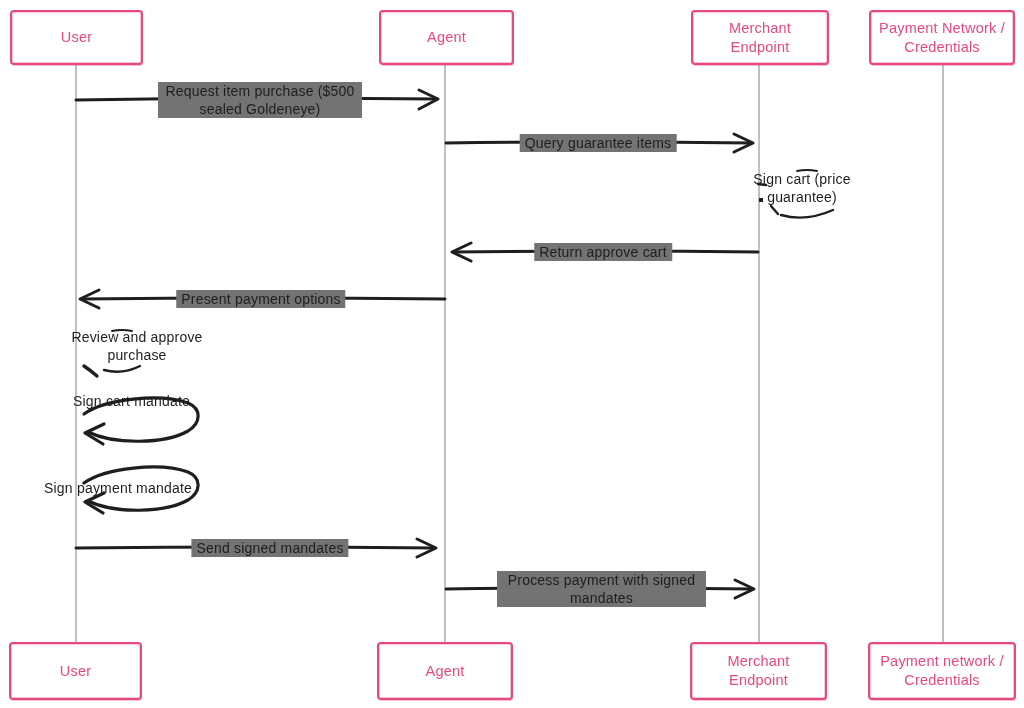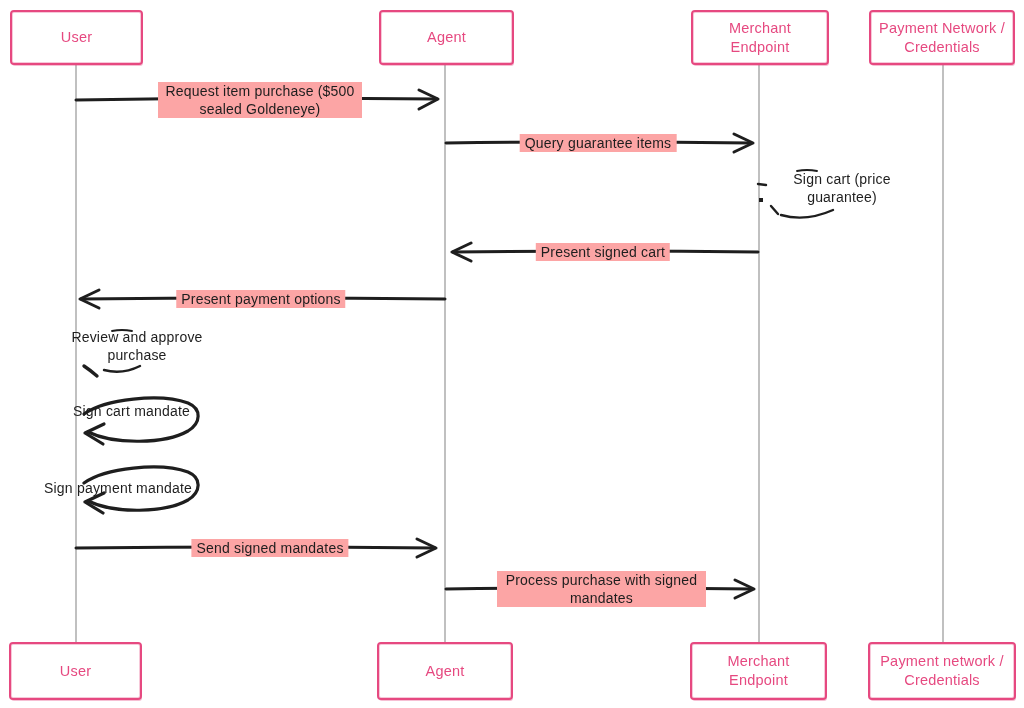--- a/index.html
+++ b/index.html
@@ -27,21 +27,21 @@
     padding:2px 6px;
     box-sizing:border-box;
   }
   .msg{
     position:absolute;
     font-size:14px;
     line-height:18px;
     letter-spacing:.2px;
     text-align:center;
     white-space:nowrap;
-    background:#fca5a5;
+    background:#737373;
     padding:0 5px;
   }
   .msg.centered{transform:translateX(-50%);}
   .msg.wrap{white-space:normal;padding:0 2px;}
   .msg.plain{background:transparent;padding:0;}
 </style>
 </head>
 <body>
 
 <div id="canvas">
@@ -110,35 +110,35 @@
         <path d="M446 589 Q 600 587 752 589"></path>
         <path d="M735 580 L754 589 L735 598"></path>
       </g>
     </g>
   </svg>
 
   <div class="msg wrap" style="left:158px;top:82px;width:200px;">Request item purchase ($500 sealed Goldeneye)</div>
 
   <div class="msg centered" style="left:598px;top:134px;">Query guarantee items</div>
 
-  <div class="msg wrap plain" style="left:784px;top:170px;width:116px;">Sign cart (price guarantee)</div>
+  <div class="msg wrap plain" style="left:744px;top:170px;width:116px;">Sign cart (price guarantee)</div>
 
-  <div class="msg centered" style="left:603px;top:243px;">Present signed cart</div>
+  <div class="msg centered" style="left:603px;top:243px;">Return approve cart</div>
 
   <div class="msg wrap plain" style="left:68px;top:328px;width:138px;">Review and approve purchase</div>
 
   <div class="msg centered" style="left:261px;top:290px;">Present payment options</div>
 
-  <div class="msg plain" style="left:73px;top:402px;">Sign cart mandate</div>
+  <div class="msg plain" style="left:73px;top:392px;">Sign cart mandate</div>
 
   <div class="msg plain" style="left:44px;top:479px;">Sign payment mandate</div>
 
   <div class="msg centered" style="left:270px;top:539px;">Send signed mandates</div>
 
-  <div class="msg wrap" style="left:497px;top:571px;width:205px;">Process purchase with signed mandates</div>
+  <div class="msg wrap" style="left:497px;top:571px;width:205px;">Process payment with signed mandates</div>
 
   <div class="actor" style="left:10px;top:10px;width:133px;height:55px;">User</div>
   <div class="actor" style="left:379px;top:10px;width:135px;height:55px;">Agent</div>
   <div class="actor" style="left:691px;top:10px;width:138px;height:55px;">Merchant Endpoint</div>
   <div class="actor" style="left:869px;top:10px;width:146px;height:55px;">Payment Network / Credentials</div>
 
   <div class="actor" style="left:9px;top:642px;width:133px;height:58px;">User</div>
   <div class="actor" style="left:377px;top:642px;width:136px;height:58px;">Agent</div>
   <div class="actor" style="left:690px;top:642px;width:137px;height:58px;">Merchant Endpoint</div>
   <div class="actor" style="left:868px;top:642px;width:148px;height:58px;">Payment network / Credentials</div>

